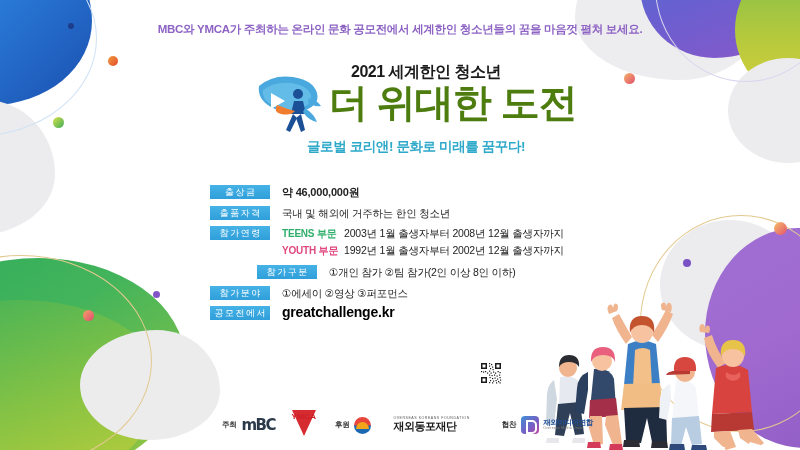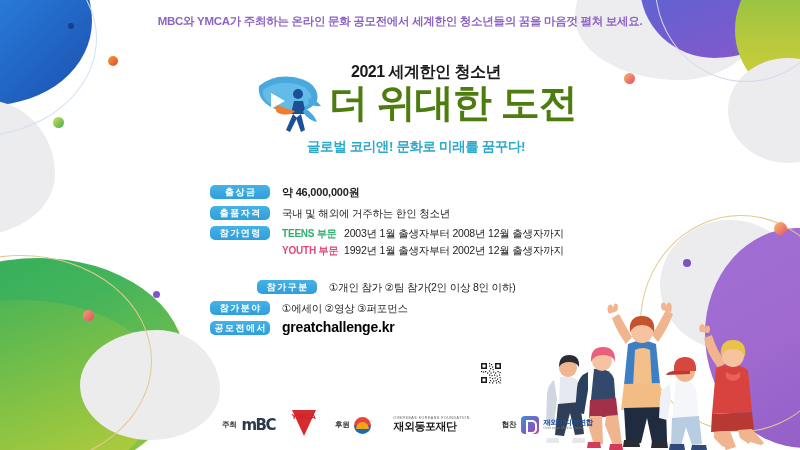--- a/index.html
+++ b/index.html
@@ -124,21 +124,21 @@
     border-radius: 50%;
     border-style: solid;
     pointer-events: none;
     background: transparent;
   }
 
   
   .top-banner {
     position: absolute;
     left: 0;
-    top: 14px;
+    top: 22px;
     width: 800px;
     text-align: center;
     font-size: 11.5px;
     font-weight: bold;
     color: #8d63c4;
     letter-spacing: -0.3px;
     white-space: nowrap;
   }
 
   .title-block {
@@ -196,26 +196,26 @@
   .info-row {
     display: flex;
     align-items: flex-start;
     margin-bottom: 4.5px;
   }
   .pill {
     flex: 0 0 auto;
     width: 60px;
     height: 14px;
     line-height: 14px;
-    border-radius: 5px;
+    border-radius: 0;
     background: #3ba9e0;
     background: linear-gradient(180deg,#46b2e6 0%, #2f9fda 100%);
     color: #ffffff;
     font-size: 9px;
-    font-weight: bold;
+    font-weight: normal;
     text-align: center;
     letter-spacing: 1.5px;
     text-indent: 1.5px;
     margin-top: 1px;
   }
   .val {
     margin-left: 12px;
     font-size: 10.5px;
     color: #222222;
     letter-spacing: -0.2px;
@@ -545,21 +545,21 @@
           <span class="age-tag teens">TEENS 부문</span>
           <span class="age-val">2003년 1월 출생자부터 2008년 12월 출생자까지</span>
         </div>
         <div class="agerow">
           <span class="age-tag youth">YOUTH 부문</span>
           <span class="age-val">1992년 1월 출생자부터 2002년 12월 출생자까지</span>
         </div>
       </div>
     </div>
 
-    <div class="info-row" style="margin-top:20px;padding-left:47px;">
+    <div class="info-row" style="margin-top:5px;padding-left:47px;">
       <div class="pill">참가구분</div>
       <div class="val">①개인 참가  ②팀 참가(2인 이상 8인 이하)</div>
     </div>
 
     <div class="info-row">
       <div class="pill">참가분야</div>
       <div class="val">①에세이  ②영상  ③퍼포먼스</div>
     </div>
 
 

